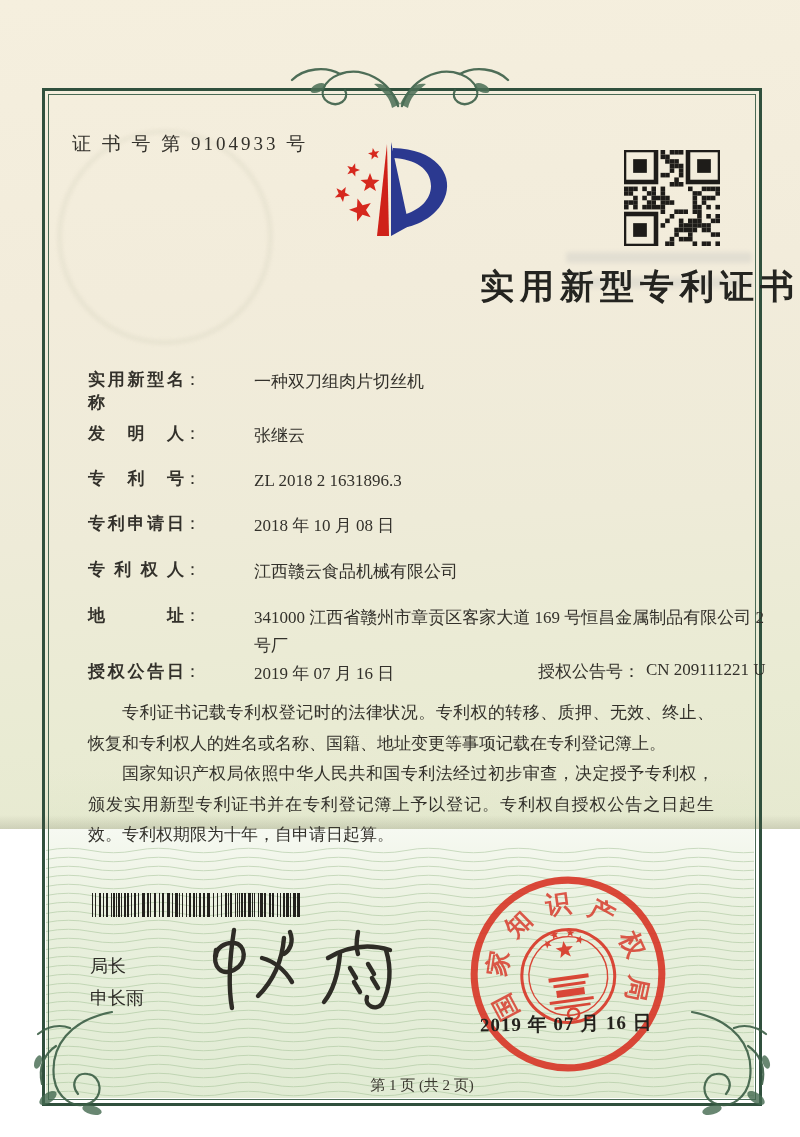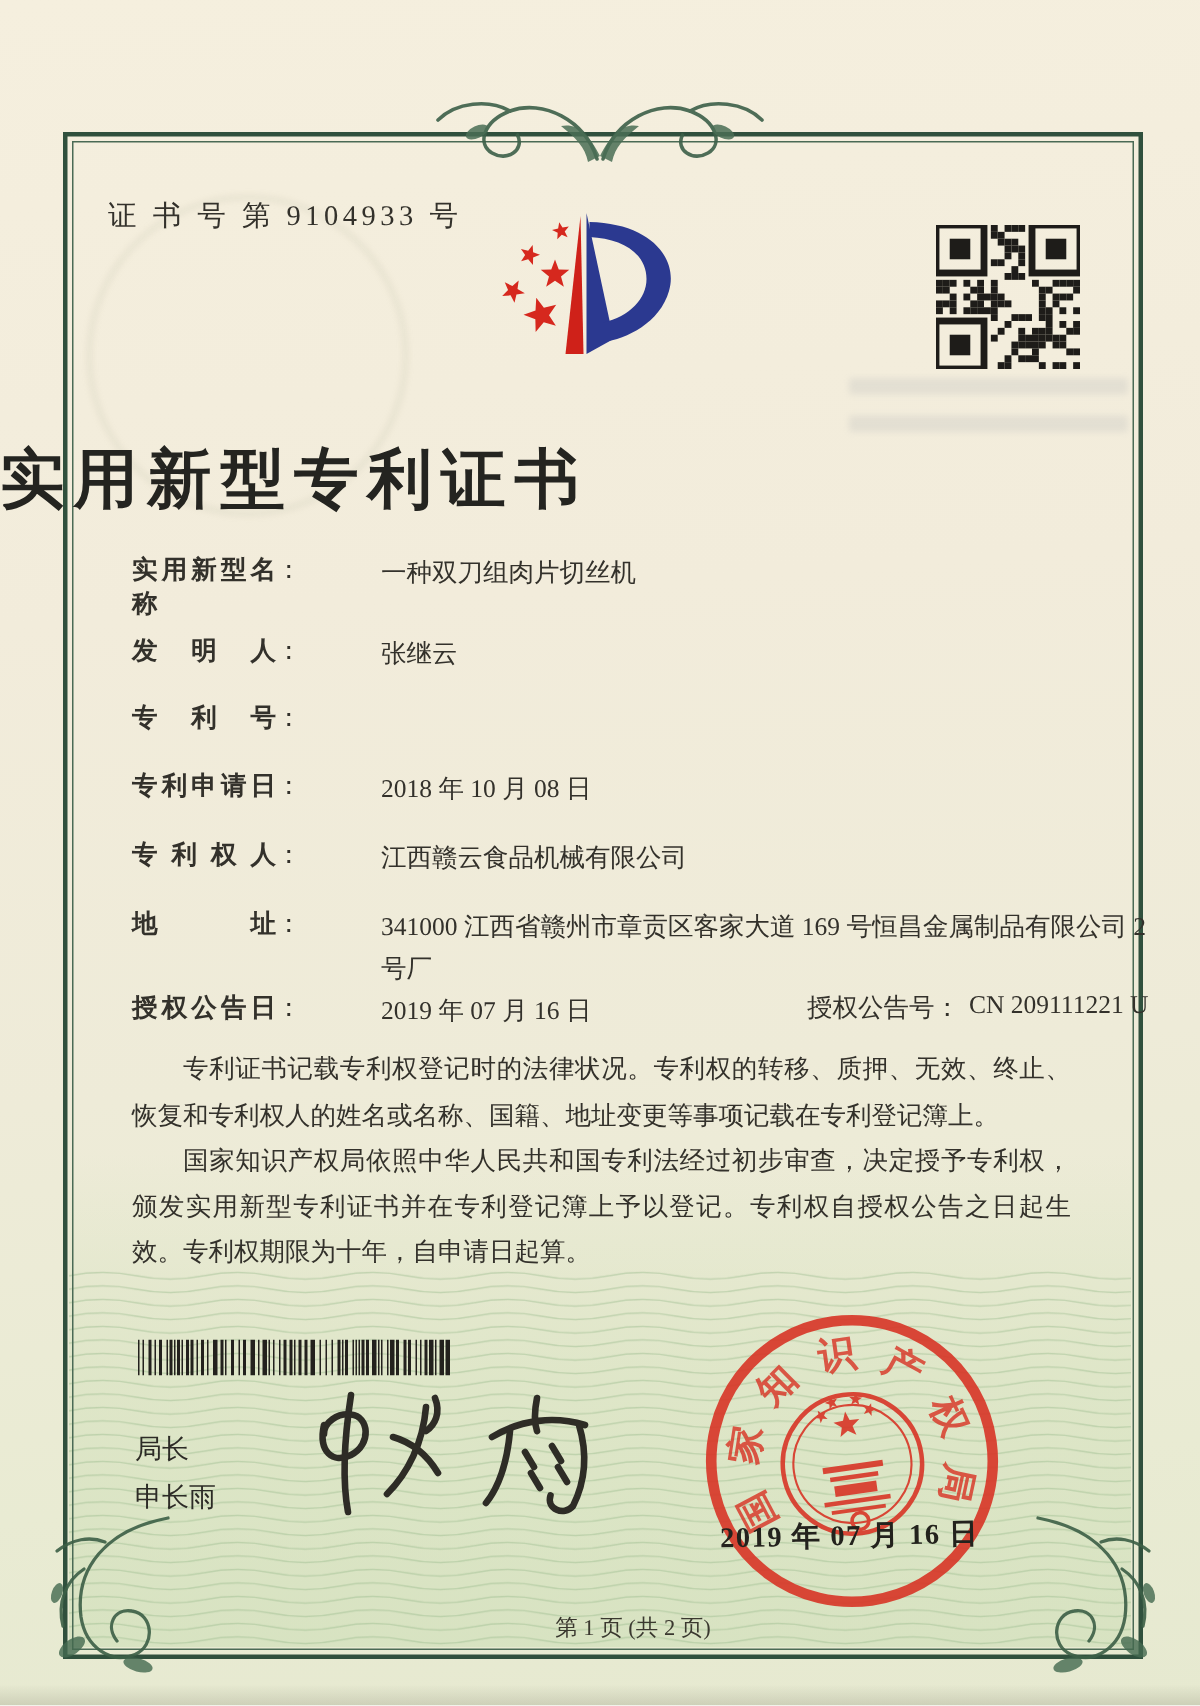--- a/index.html
+++ b/index.html
@@ -1,39 +1,39 @@
 <!DOCTYPE html>
 <html><head>
 <meta charset="utf-8">
 <style>
   html,body{margin:0;padding:0;}
   body{width:800px;height:1137px;overflow:hidden;
        font-family:"Liberation Serif","DejaVu Serif",serif;color:#2f2d28;}
-  .page{position:relative;width:800px;height:1137px;
+  .page{position:relative;width:800px;height:829px;
         background:linear-gradient(176deg,#f5efde 0%,#f2ecdb 35%,#eeebd8 62%,#e9ebd3 85%,#e6e9d0 100%);}
   
   .frame{position:absolute;left:42px;top:88px;width:714px;height:1012px;
          border:3px solid #30503d;}
   .frame-inner{position:absolute;left:3px;top:3px;right:3px;bottom:3px;
          border:1px solid #4a6a55;}
   
   .tint{position:absolute;left:46px;top:770px;width:708px;height:328px;
         background:linear-gradient(180deg,rgba(216,228,196,0) 0%,rgba(211,225,188,.5) 45%,rgba(205,222,183,.6) 100%);}
   .waves{position:absolute;left:46px;top:846px;opacity:.5;}
   
   .ghost-circle{position:absolute;left:58px;top:130px;width:208px;height:208px;
         border:3px solid rgba(150,148,118,.14);border-radius:50%;filter:blur(2px);}
   .ghost-lines{position:absolute;left:566px;top:252px;width:186px;}
   .ghost-lines div{height:11px;margin-bottom:14px;background:#979da6;opacity:.17;filter:blur(2px);border-radius:2px;}
   
   .cert-no{position:absolute;left:72px;top:131px;font-size:19px;letter-spacing:3px;color:#33312b;}
   .logo{position:absolute;left:330px;top:136px;}
   .qr{position:absolute;left:624px;top:150px;}
-  .title{position:absolute;left:0;right:0;top:264px;text-align:left;
-         font-size:43px;font-weight:bold;letter-spacing:6px;color:#242420;margin-top:27px;}
+  .title{position:absolute;left:0;right:0;top:264px;text-align:right;
+         font-size:34px;font-weight:bold;letter-spacing:6px;color:#242420;}
   
   .frow{position:absolute;left:88px;font-size:17px;color:#33312b;display:flex;align-items:flex-start;}
   .flabel{display:inline-block;width:96px;text-align:justify;text-align-last:justify;flex:none;font-weight:bold;}
   .fcolon{flex:none;margin-right:6px;}
   .fvalue{display:inline-block;max-width:520px;line-height:1.62;margin-left:47px;}
   .grant-no-pair{position:absolute;left:450px;top:0;white-space:nowrap;display:flex;}
   
   .body-text{position:absolute;left:88px;top:698px;width:626px;font-size:17px;
              line-height:30.5px;text-align:justify;color:#33312b;}
   .body-text p{margin:0;text-indent:2em;}
@@ -270,20 +270,21 @@
       <span class="fvalue">一种双刀组肉片切丝机</span>
   </div>
   <div class="frow" style="top:422px">
     <span class="flabel">发明人</span>
       <span class="fcolon">：</span>
       <span class="fvalue">张继云</span>
   </div>
   <div class="frow" style="top:467px">
     <span class="flabel">专利号</span>
       <span class="fcolon">：</span>
+      <span class="fvalue">ZL 2018 2 1631896.3</span>
   </div>
   <div class="frow" style="top:512px">
     <span class="flabel">专利申请日</span>
       <span class="fcolon">：</span>
       <span class="fvalue">2018 年 10 月 08 日</span>
   </div>
   <div class="frow" style="top:558px">
     <span class="flabel">专利权人</span>
       <span class="fcolon">：</span>
       <span class="fvalue">江西赣云食品机械有限公司</span>

